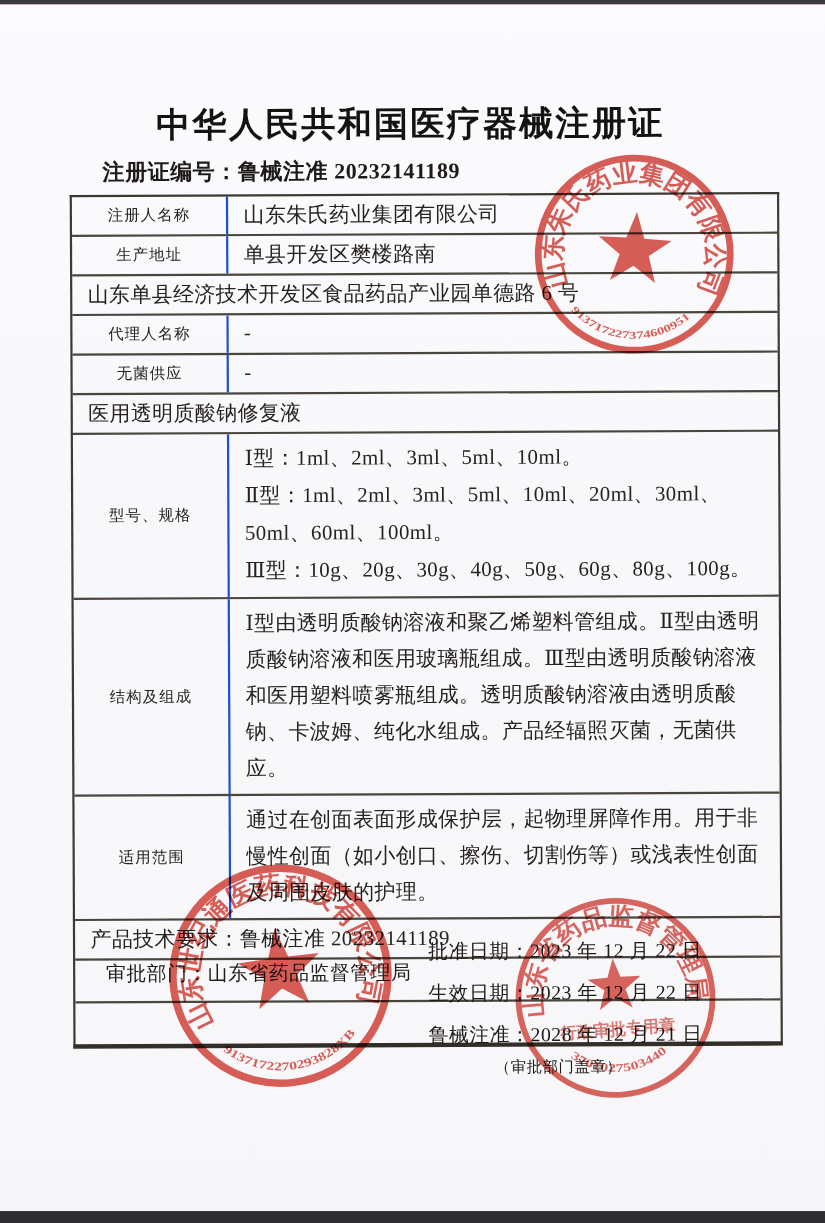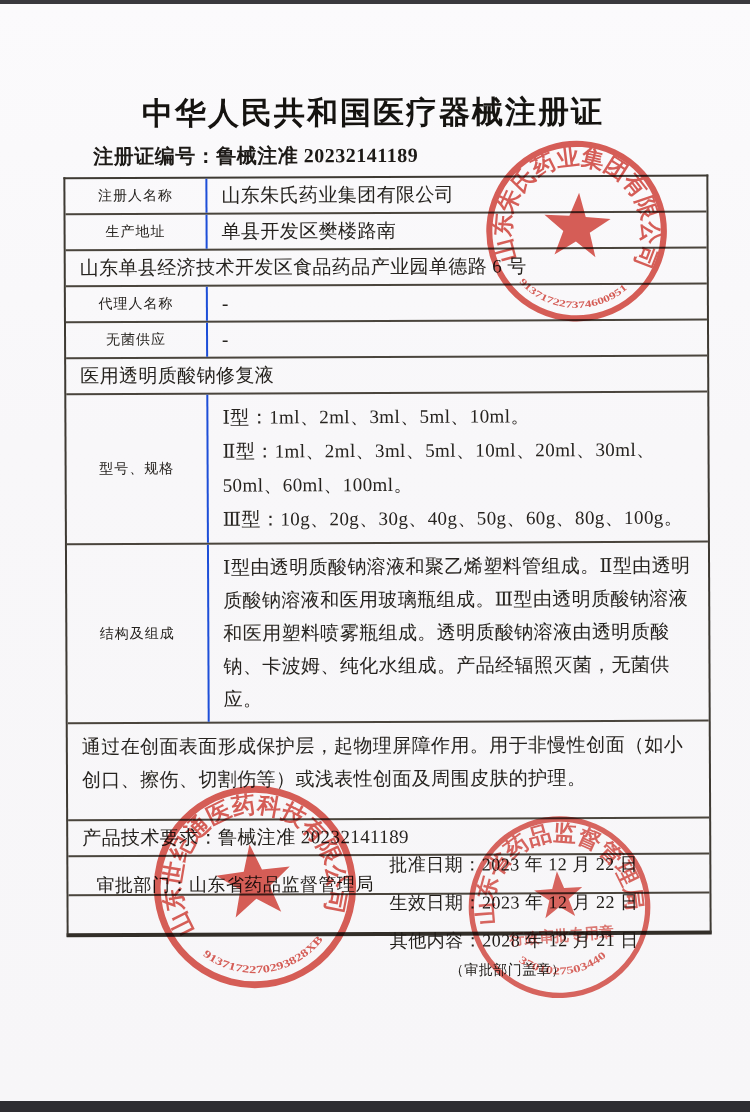--- a/index.html
+++ b/index.html
@@ -83,39 +83,40 @@
           <span class="spec-line">Ⅰ型：1ml、2ml、3ml、5ml、10ml。</span>
           <span class="spec-line">Ⅱ型：1ml、2ml、3ml、5ml、10ml、20ml、30ml、50ml、60ml、100ml。</span>
           <span class="spec-line">Ⅲ型：10g、20g、30g、40g、50g、60g、80g、100g。</span>
         </div>
       </div>
       <div class="row r-struct">
         <div class="cell-l">结构及组成</div>
         <div class="cell-v para">Ⅰ型由透明质酸钠溶液和聚乙烯塑料管组成。Ⅱ型由透明质酸钠溶液和医用玻璃瓶组成。Ⅲ型由透明质酸钠溶液和医用塑料喷雾瓶组成。透明质酸钠溶液由透明质酸钠、卡波姆、纯化水组成。产品经辐照灭菌，无菌供应。</div>
       </div>
       <div class="row r-scope">
+        <div class="cell-l">适用范围</div>
         <div class="cell-v para">通过在创面表面形成保护层，起物理屏障作用。用于非慢性创面（如小创口、擦伤、切割伤等）或浅表性创面及周围皮肤的护理。</div>
       </div>
       <div class="row r-s">
         <div class="cell-v">产品技术要求：鲁械注准 20232141189</div>
       </div>
       <div class="row r-m">
         <div class="cell-v"></div>
       </div>
       <div class="row r-m">
         <div class="cell-v"></div>
       </div>
     </div>
 
     <div class="dept-line"><span>审批部门：</span><span>山东省药品监督管理局</span></div>
 
     <div class="dates">
       <div><span>批准日期：</span><span>2023 年 12 月 22 日</span></div>
       <div><span>生效日期：</span><span>2023 年 12 月 22 日</span></div>
-      <div><span>其他内容：</span><span>2028 年 12 月 21 日</span></div>
+      <div><span>鲁械注准：</span><span>2028 年 12 月 21 日</span></div>
     </div>
 
     <div class="seal-note">（审批部门盖章）</div>
 
     <svg id="stamp-company" class="stamp" viewBox="0 0 220 220">
       <defs>
         <path id="cArcTop" d="M 44.2 148 A 76 76 0 1 1 175.8 148"></path>
         <path id="cArcBot" d="M 42.6 166.6 A 88 88 0 0 0 177.4 166.6"></path>
       </defs>
       <circle cx="110" cy="110" r="100" fill="none" stroke="#cd3a32" stroke-width="7"></circle>

